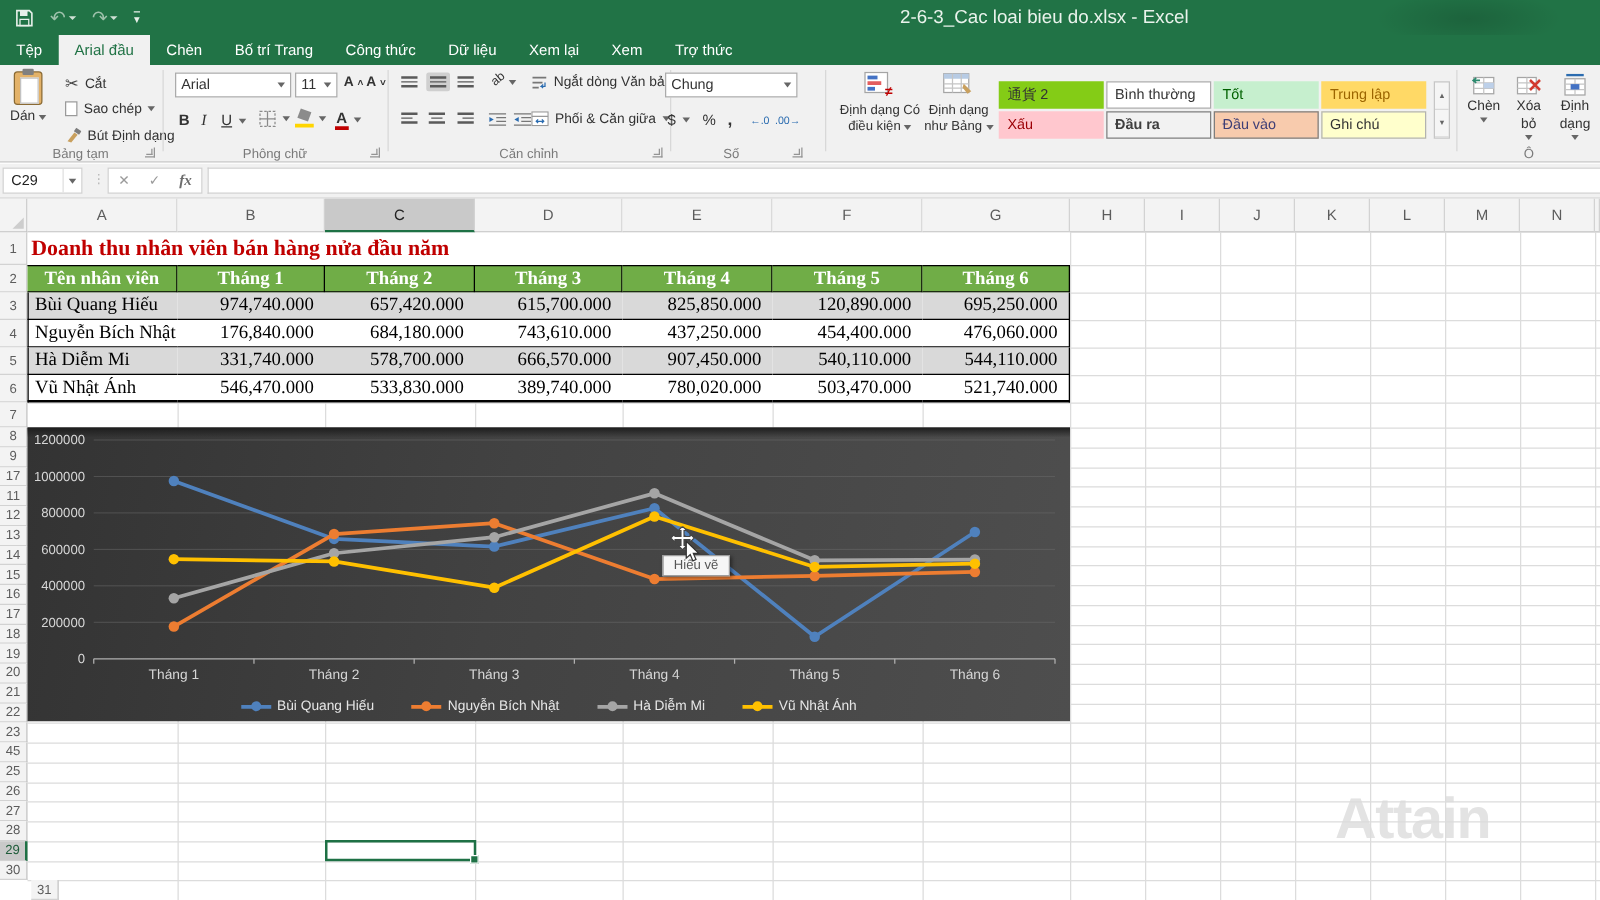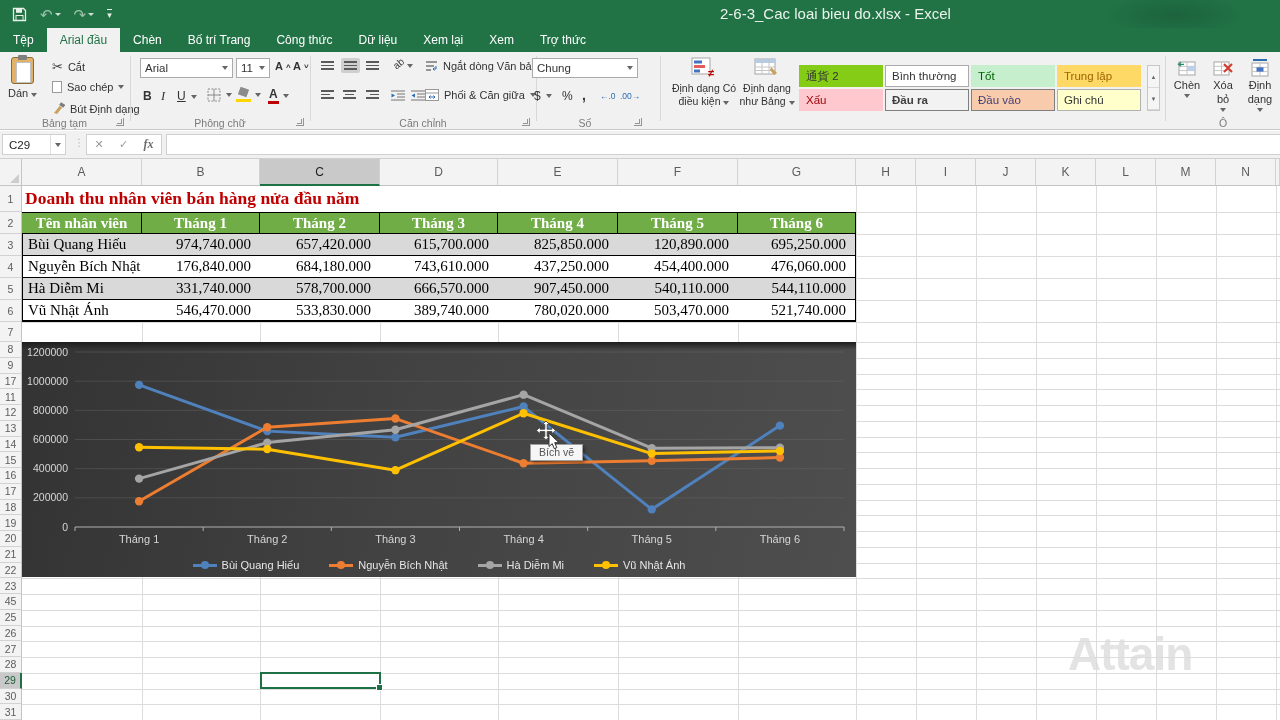--- a/index.html
+++ b/index.html
@@ -495,21 +495,21 @@
         <div class="rowhdr" style="top: 387.75px; height: 15.75px;">21</div>
         <div class="rowhdr" style="top: 403.5px; height: 15.75px;">22</div>
         <div class="rowhdr" style="top: 419.25px; height: 15.75px;">23</div>
         <div class="rowhdr" style="top: 435px; height: 15.75px;">45</div>
         <div class="rowhdr" style="top: 450.75px; height: 15.75px;">25</div>
         <div class="rowhdr" style="top: 466.5px; height: 15.75px;">26</div>
         <div class="rowhdr" style="top: 482.25px; height: 15.75px;">27</div>
         <div class="rowhdr" style="top: 498px; height: 15.75px;">28</div>
         <div class="rowhdr sel" style="top: 513.75px; height: 15.75px;">29</div>
         <div class="rowhdr" style="top: 529.5px; height: 15.75px;">30</div>
-        <div class="rowhdr" style="top: 545.25px; height: 15.75px;">31</div>
+        <div class="rowhdr" style="top: 545.25px; height: 15.75px; margin-left: 25px;">31</div>
       </div>
 
     <div class="dtable" id="datatable">
         <div class="t-title">Doanh thu nhân viên bán hàng nửa đầu năm</div>
         <div class="t-h">Tên nhân viên</div>
         <div class="t-h">Tháng 1</div>
         <div class="t-h">Tháng 2</div>
         <div class="t-h">Tháng 3</div>
         <div class="t-h">Tháng 4</div>
         <div class="t-h">Tháng 5</div>
@@ -625,20 +625,20 @@
             <span class="sw" style="background: rgb(255, 192, 0);">
               <i style="background: rgb(255, 192, 0);"></i>
             </span>
             <span>Vũ Nhật Ánh</span>
           </div>
         </div>
     </div>
 
     <div class="selcell"></div>
 
-    <div class="tooltip">Bích vẽ</div>
+    <div class="tooltip">Hiếu vẽ</div>
 
     <svg class="cursor" width="26" height="32" viewBox="0 0 26 32">
       <path d="M10 0l3.4 3.4h-2.2v4.8h4.8V6l3.4 3.4-3.4 3.4v-2.2h-4.8v4.8h2.2L10 18.8l-3.4-3.4h2.2v-4.8H4v2.2L.6 9.4 4 6v2.2h4.8V3.4H6.6L10 0z" fill="#fff" stroke="#444" stroke-width="0.9"></path>
       <path d="M13 12v13.5l3.2-2.8 2.1 5 2.5-1.1-2.1-4.9h4.3L13 12z" fill="#fff" stroke="#333" stroke-width="1"></path>
     </svg>
   </div>
 </div>
 
 </body></html>

